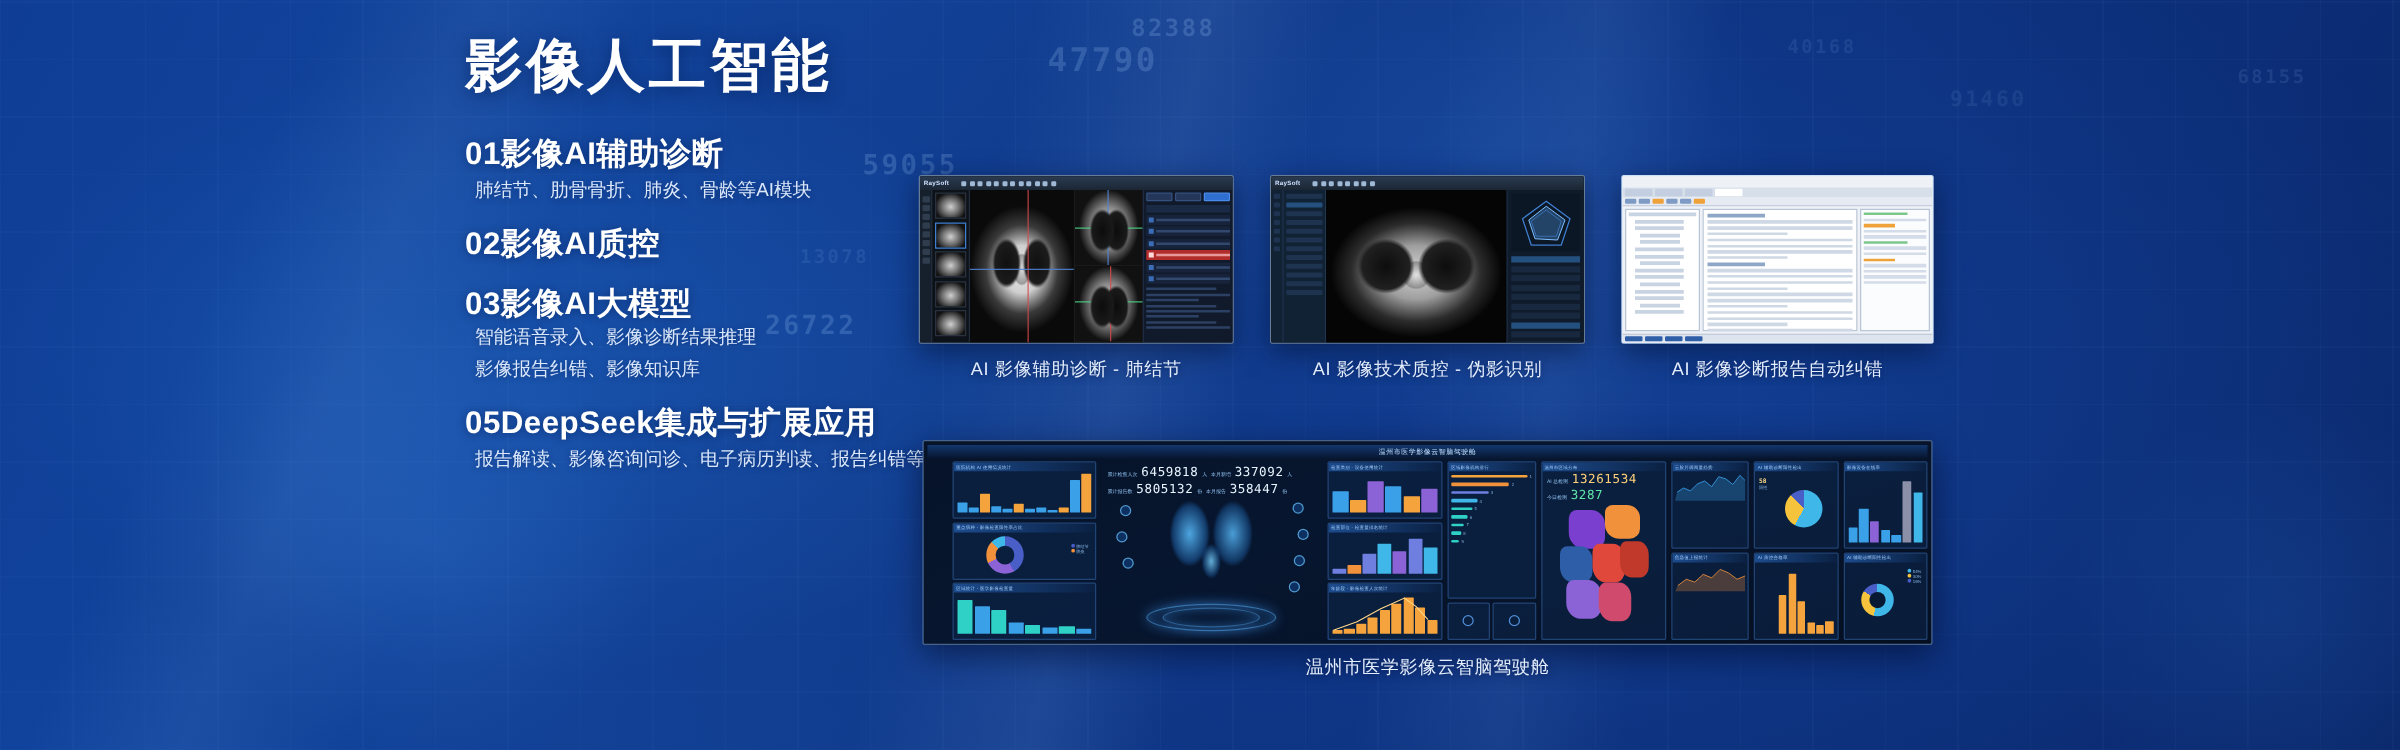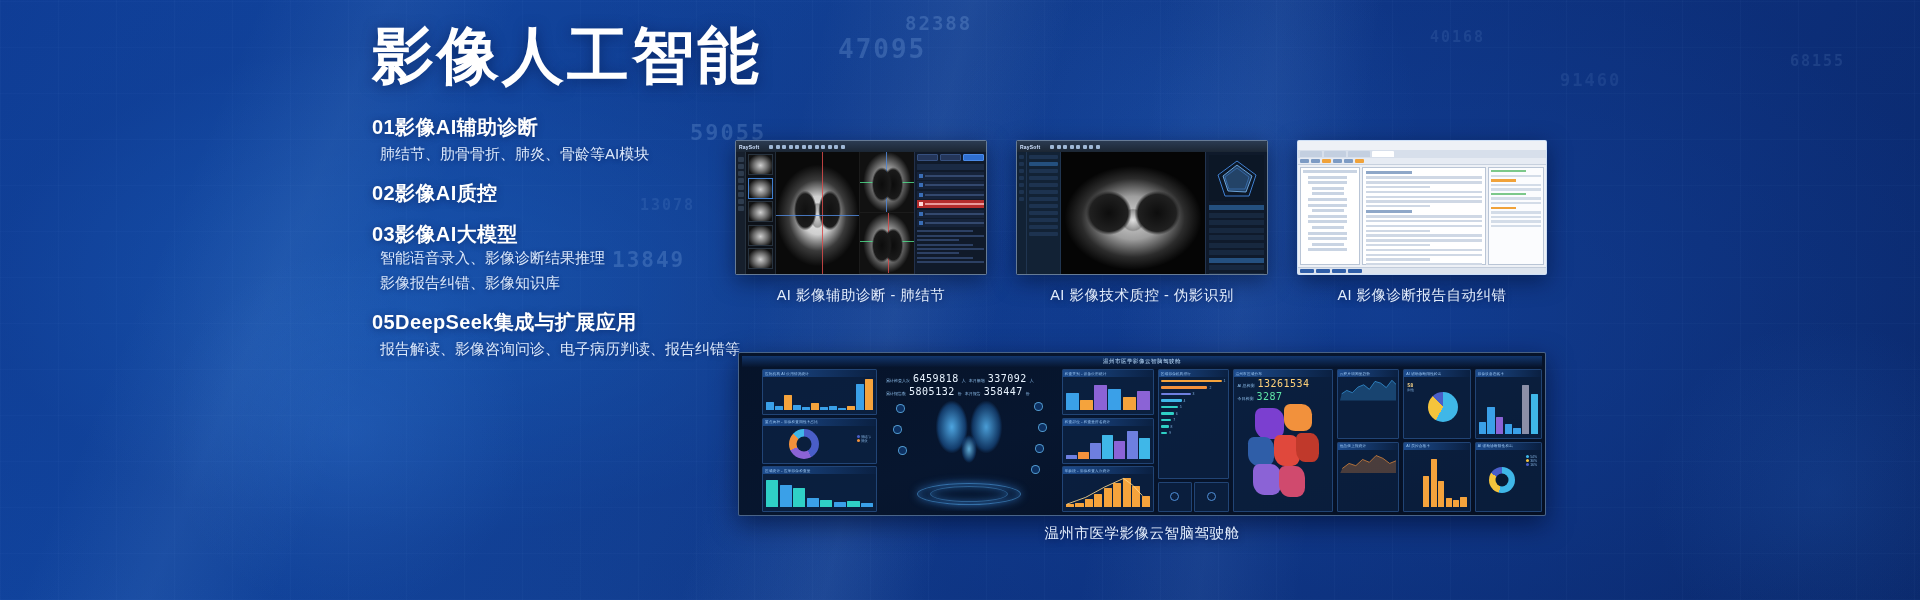--- a/index.html
+++ b/index.html
@@ -51,32 +51,31 @@
   }
 
   
   #left-col {
     position: absolute;
     left: 372px; top: 28px;
     width: 470px;
     z-index: 5;
   }
   #headline {
-    font-size: 62px;
+    font-size: 46px;
     font-weight: 900;
     color: #ffffff;
     letter-spacing: 3px;
     line-height: 1.06;
     text-shadow: 0 2px 14px rgba(0,20,70,0.55);
-    margin-bottom: 20px;
-    font-family: Liberation Mono, monospace;
+    margin-bottom: 30px;
   }
   .feat { margin-bottom: 15px; }
   .feat-title {
-    font-size: 20px;
+    font-size: 25px;
     font-weight: 900;
     color: #ffffff;
     letter-spacing: .4px;
     line-height: 1.3;
     text-shadow: 0 1px 7px rgba(0,20,70,0.5);
   }
   .feat-sub {
     font-size: 15px;
     color: #dbe8fb;
     line-height: 1.48;
@@ -285,23 +284,23 @@
 </head>
 <body>
 
 <div id="banner">
 
   <div class="tex grid"></div>
   <div class="tex diag"></div>
   <div class="tex glow"></div>
 
   <div class="numtex" style="left:905px; top:12px; font-size:19px;">82388</div>
-  <div class="numtex" style="left:838px; top:34px; font-size:26px;">47095</div>
+  <div class="numtex" style="left:838px; top:34px; font-size:26px;">47790</div>
   <div class="numtex" style="left:690px; top:120px; font-size:22px;">59055</div>
-  <div class="numtex" style="left:612px; top:248px; font-size:21px;">13849</div>
+  <div class="numtex" style="left:612px; top:248px; font-size:21px;">26722</div>
   <div class="numtex" style="left:1790px; top:52px; font-size:15px; opacity:.55;">68155</div>
   <div class="numtex" style="left:1430px; top:28px; font-size:15px; opacity:.5;">40168</div>
   <div class="numtex" style="left:640px; top:196px; font-size:15px; opacity:.5;">13078</div>
   <div class="numtex" style="left:1560px; top:70px; font-size:17px; opacity:.45;">91460</div>
 
   <div id="left-col">
 
     <h1 id="headline">影像人工智能</h1>
 
     <div class="feat indent-a">

